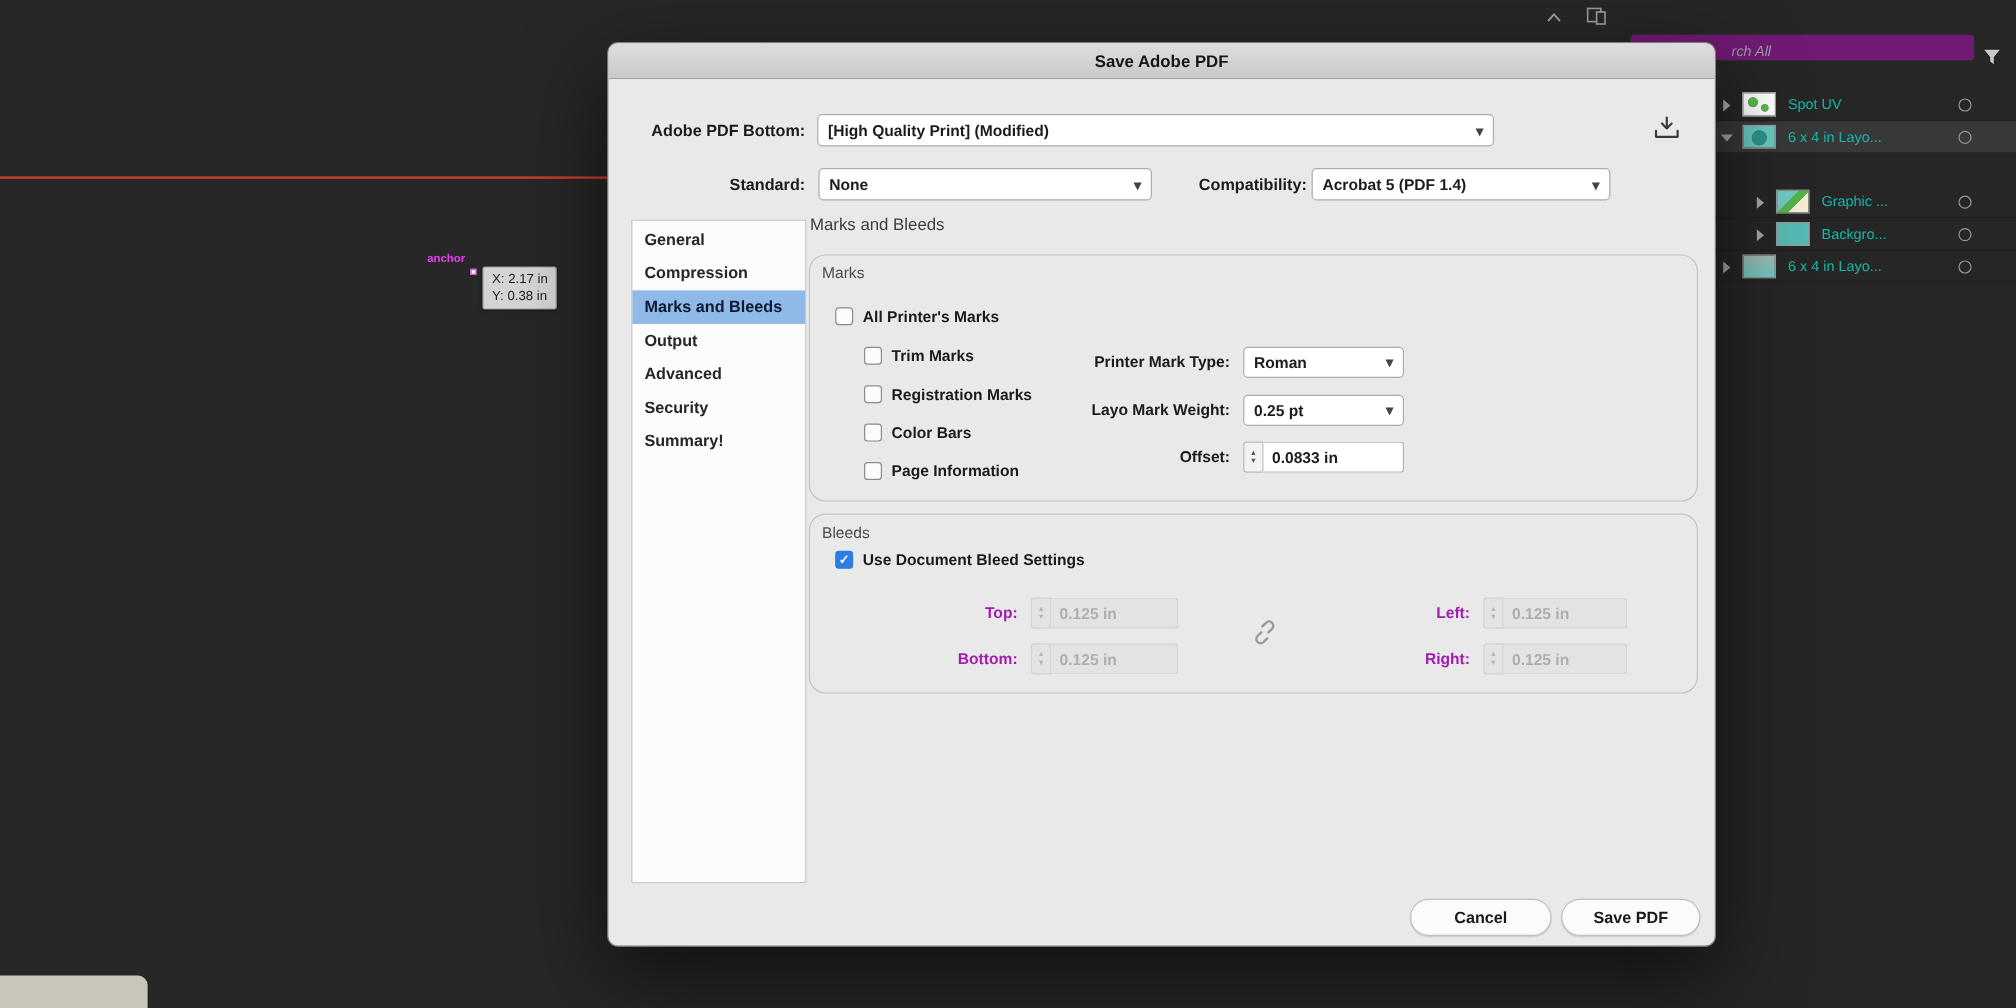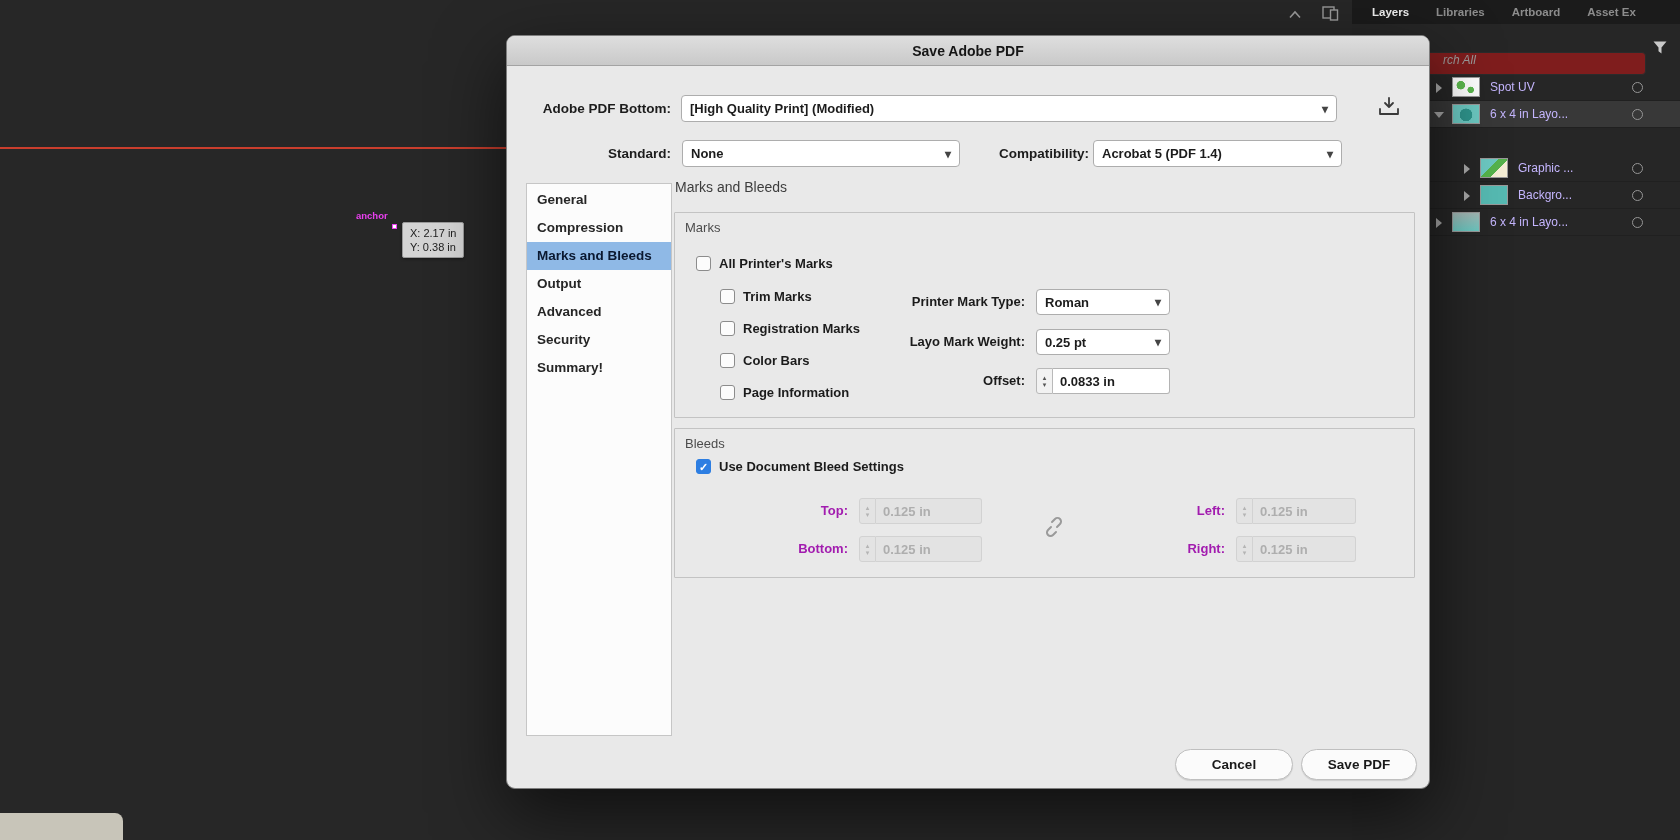--- a/index.html
+++ b/index.html
@@ -52,56 +52,56 @@
   .tooltip{left:402px;top:222px;background:#d4d4d4;border:1px solid #9a9a9a;border-radius:2px;
     padding:3px 7px;font-size:11px;line-height:14px;color:#1c1c1c;box-shadow:0 1px 3px rgba(0,0,0,.4)}
   .artboard2{left:0;top:813px;width:123px;height:27px;background:#d6d2c6;border-top-right-radius:8px;opacity:.92}
 
   
   .chrome-ico{z-index:4}
   .rpanel{left:1352px;top:0;width:328px;height:840px;background:#262626;z-index:3}
   .tabbar{left:0;top:0;width:328px;height:24px;background:#1b1b1b;display:flex;align-items:center;gap:27px;padding-left:20px}
   .tab{font-size:11.5px;color:#8d8d8d;font-weight:600;white-space:nowrap}
   .tab.active{color:#f0f0f0;font-weight:700}
-  .searchfield{left:6px;top:52px;width:288px;height:23px;background:#7f1d1d;border:1px solid #2b2b2b;border-radius:4px;
-    display:flex;align-items:flex-start}
+  .searchfield{left:6px;top:28px;width:288px;height:23px;background:#701a75;border:1px solid #2b2b2b;border-radius:4px;
+    display:flex;align-items:flex-end}
   .searchtext{font-style:italic;font-size:12px;color:#9b9b9b;padding-left:84px}
   .funnel{left:300px;top:40px}
   .lrow{position:absolute;left:0;width:328px;height:27px;border-bottom:1px solid #202020}
   .lrow.sel{background:#383838}
   .tri-r{position:absolute;top:9px;width:0;height:0;border-left:6px solid #a8a8a8;border-top:5px solid transparent;border-bottom:5px solid transparent}
   .tri-d{position:absolute;top:11px;width:0;height:0;border-top:6px solid #a8a8a8;border-left:5px solid transparent;border-right:5px solid transparent}
   .th{position:absolute;top:3px;width:28px;height:20px;border:1px solid #9a9a9a}
   .th1{background:radial-gradient(circle at 30% 40%,#5cb84e 4px,transparent 4.5px),
        radial-gradient(circle at 68% 66%,#5cb84e 3px,transparent 3.5px),#fff}
   .th2{background:radial-gradient(circle at 50% 55%,#2e948c 38%,#6cc9c2 40%)}
   .th3{background:#fff}
   .th3::after{content:"";display:block;margin:7px 4px;height:6px;
     background:repeating-linear-gradient(90deg,#4a4a4a 0 2px,transparent 2px 5px)}
   .th4{background:linear-gradient(135deg,#6cc9c2 0 40%,#55b34b 40% 62%,#f5eed4 62% 100%)}
   .th5{background:#56bab2}
   .th6{background:linear-gradient(#a3b8b5,#6cc9c2)}
-  .lname{position:absolute;top:0;line-height:27px;font-size:12px;color:#c4b5fd;white-space:nowrap}
+  .lname{position:absolute;top:0;line-height:27px;font-size:12px;color:#14b8a6;white-space:nowrap}
   .target{position:absolute;right:37px;top:8px;width:11px;height:11px;border:1px solid #969696;border-radius:50%}
 
   
   .dialog{left:506px;top:35px;width:924px;height:754px;background:#e9e9e9;border:1px solid #7e7e7e;
     border-radius:9px;box-shadow:0 25px 70px rgba(0,0,0,.6);z-index:50}
   .titlebar{left:0;top:0;width:922px;height:30px;background:linear-gradient(#dedede,#c9c9c9);
     border-bottom:1px solid #a3a3a3;border-radius:8px 8px 0 0;text-align:center;line-height:30px;
     font-size:14px;font-weight:700;color:#151515}
   .dlabel{font-size:13.5px;font-weight:600;color:#1c1c1c;text-align:right;line-height:27px;white-space:nowrap}
   .select{background:#fff;border:1px solid #adadad;border-radius:4px;height:27px;display:flex;align-items:center;
     padding:0 8px;font-size:13px;font-weight:600;color:#1c1c1c;white-space:nowrap;overflow:hidden}
   .select .chev{margin-left:auto;color:#444;font-size:12px;padding-left:6px}
   .sidebar{left:19px;top:147px;width:146px;height:553px;background:#fcfcfc;border:1px solid #c6c6c6;padding-top:2px}
   .sideitem{height:28px;line-height:28px;padding-left:10px;font-size:13.5px;font-weight:600;color:#262626;white-space:nowrap}
   .sideitem.sel{background:#8fb9e6;color:#0a1830}
   .ptitle{left:168px;top:143px;font-size:14px;color:#3d3d3d}
-  .groupbox{border:1px solid #c3c3c3;border-radius:1px}
+  .groupbox{border:1px solid #c3c3c3;border-radius:14px}
   .gtitle{position:absolute;left:10px;top:7px;font-size:13px;color:#4c4c4c}
   .cbrow{position:absolute;display:flex;align-items:center}
   .cb{width:15px;height:15px;border:1px solid #8c8c8c;border-radius:3px;background:#fcfcfc;flex:none}
   .cb.checked{background:#2d7ee2;border-color:#2d7ee2;color:#fff;text-align:center;line-height:15px;font-size:11px;font-weight:700}
   .cbl{font-size:13px;font-weight:600;color:#1b1b1b;margin-left:8px;white-space:nowrap}
   .ctl-label{position:absolute;font-size:13px;font-weight:600;color:#1b1b1b;text-align:right;line-height:26px;white-space:nowrap}
   .ctl-select{position:absolute;height:26px}
   .stepper{position:absolute;width:17px;height:26px;border:1px solid #b9b9b9;background:#f2f2f2;
     border-radius:3px 0 0 3px;display:flex;flex-direction:column;align-items:center;justify-content:center;
     font-size:7px;color:#555;line-height:7px}
@@ -133,26 +133,20 @@
 
   <svg class="abs chrome-ico" style="left:1288px;top:10px" width="14" height="9" viewBox="0 0 14 9">
     <path d="M2 7.5 L7 2 L12 7.5" stroke="#9a9a9a" stroke-width="1.6" fill="none"></path>
   </svg>
   <svg class="abs chrome-ico" style="left:1322px;top:6px" width="17" height="15" viewBox="0 0 17 15">
     <rect x="1" y="1" width="11" height="11" fill="none" stroke="#9a9a9a" stroke-width="1.4"></rect>
     <rect x="8.5" y="4" width="7" height="10" fill="#272727" stroke="#9a9a9a" stroke-width="1.4"></rect>
   </svg>
 
   <div class="abs rpanel">
-    <div class="abs tabbar">
-      <span class="tab active">Layers</span>
-      <span class="tab">Libraries</span>
-      <span class="tab">Artboard</span>
-      <span class="tab">Asset Ex</span>
-    </div>
     <div class="abs searchfield">
       <span class="searchtext">rch All</span>
     </div>
     <svg class="abs funnel" width="16" height="15" viewBox="0 0 16 15">
       <path d="M1.5 1.5 h13 l-5 6 v6 l-3-2.2 v-3.8 z" fill="#c9c9c9"></path>
     </svg>
 
     <div class="lrow" style="top:74px">
       <span class="tri-r" style="left:84px"></span>
       <div class="th th1" style="left:100px"></div>
@@ -182,21 +176,21 @@
       <div class="th th6" style="left:100px"></div>
       <span class="lname" style="left:138px">6 x 4 in Layo...</span>
       <span class="target"></span>
     </div>
   </div>
 
   <div class="abs dialog">
     <div class="abs titlebar">Save Adobe PDF</div>
 
     <div class="abs dlabel" style="left:8px;top:59px;width:156px">Adobe PDF Bottom:</div>
-    <div class="abs select" style="left:174px;top:59px;width:656px">
+    <div class="abs select" style="left:174px;top:59px;width:564px">
       <span>[High Quality Print] (Modified)</span>
       <span class="chev">▾</span>
     </div>
     <svg class="abs" style="left:870px;top:59px" width="24" height="24" viewBox="0 0 24 24">
       <g fill="none" stroke="#3a3a3a" stroke-width="1.8" stroke-linecap="round" stroke-linejoin="round">
         <path d="M12 3 v8"></path>
           <path d="M8 8 l4 4 4-4"></path>
           <path d="M3 14 v5 h18 v-5"></path>
       </g>
     </svg>

